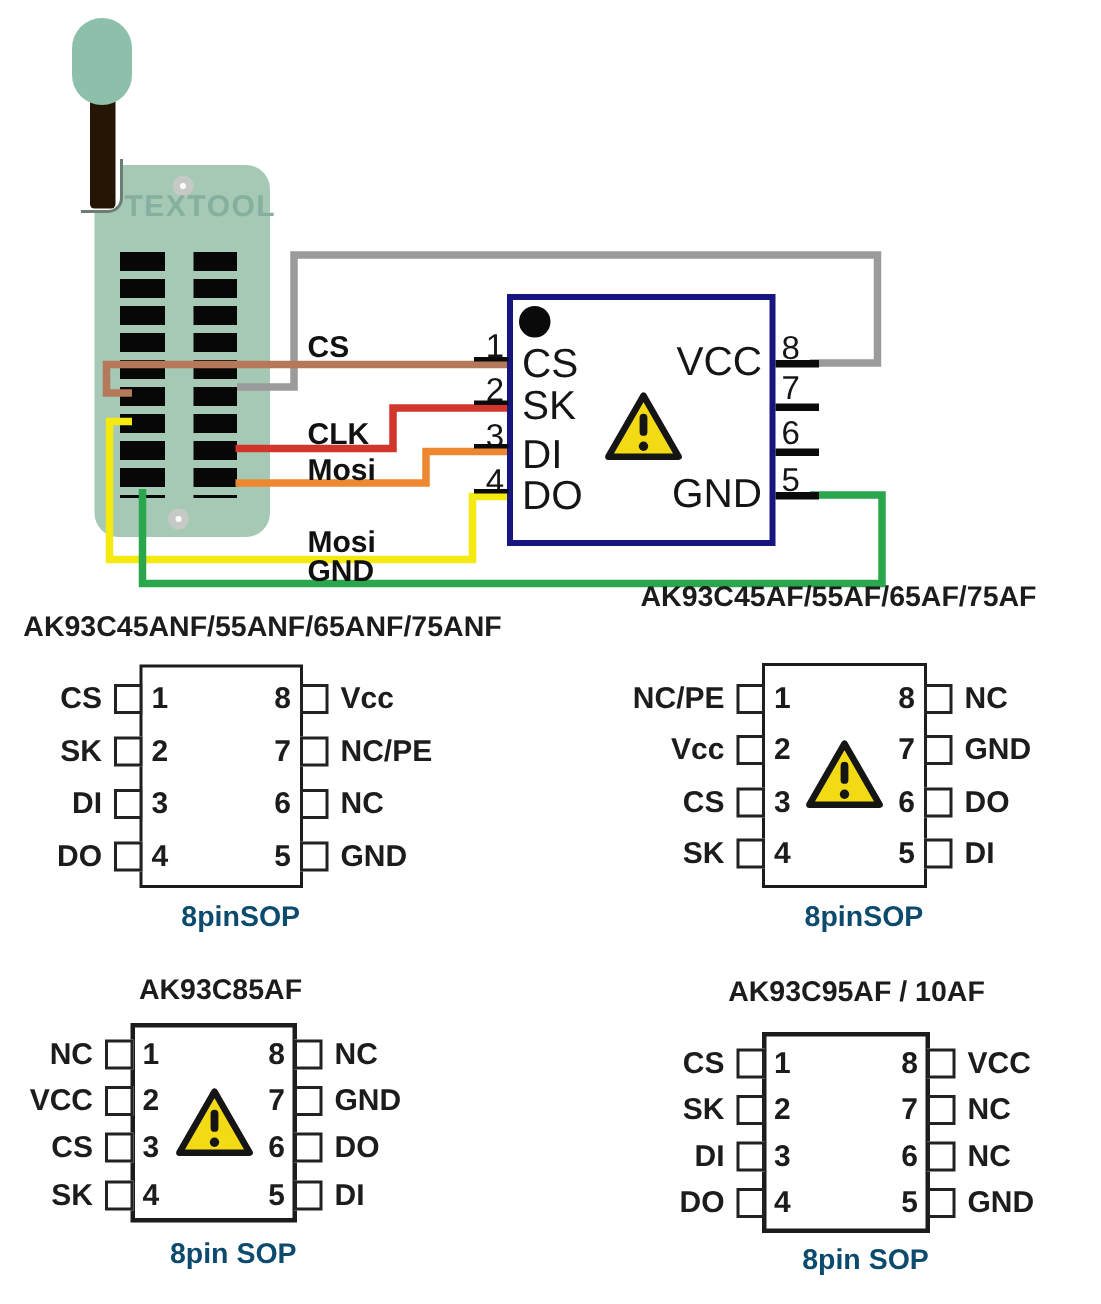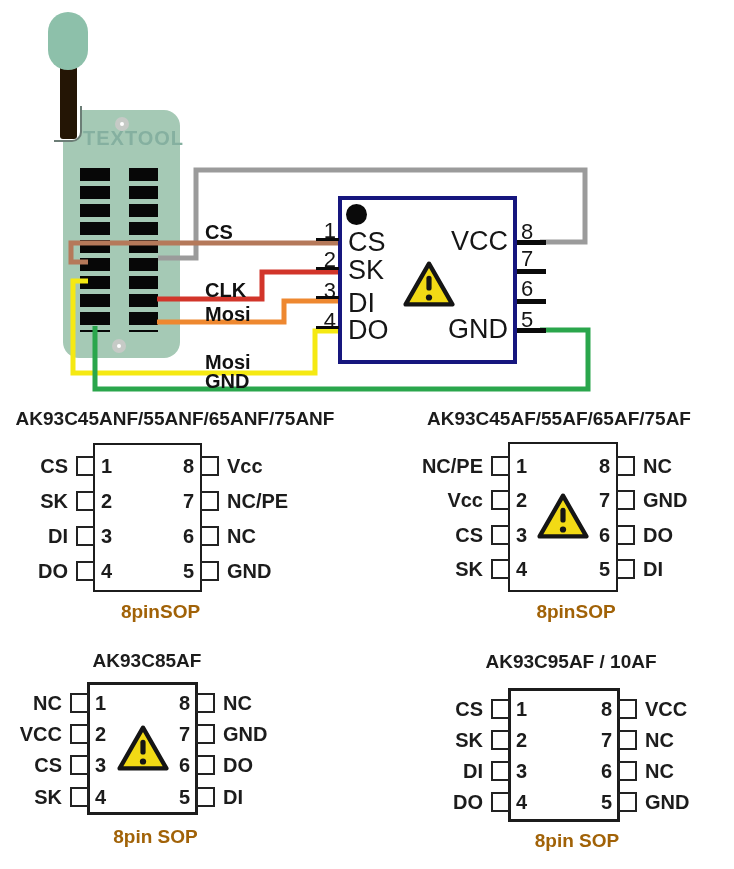--- a/index.html
+++ b/index.html
@@ -33,21 +33,21 @@
   .main-title{position:absolute;left:212px;top:50px;font-size:20px;font-weight:700;color:#111;white-space:nowrap;}
   
   .pinout{position:absolute;left:0;top:0;}
   .po-title{position:absolute;text-align:center;font-size:19px;font-weight:700;color:#1c1c1c;white-space:nowrap;}
   .po-body{position:absolute;border-style:solid;border-color:#1c1c1c;background:#fff;}
   .po-pin{position:absolute;width:19px;height:20px;border:2px solid #222;background:#fff;}
   .po-num{position:absolute;font-size:20px;font-weight:700;line-height:24px;color:#1c1c1c;}
   .po-num.r{text-align:right;}
   .po-lbl{position:absolute;font-size:20px;font-weight:700;line-height:24px;color:#1c1c1c;white-space:nowrap;}
   .po-lbl.r{text-align:right;}
-  .po-cap{position:absolute;text-align:center;font-size:19px;font-weight:700;color:#a16207;}
+  .po-cap{position:absolute;text-align:center;font-size:19px;font-weight:700;color:#0c4a6e;}
 </style>
 </head>
 <body>
 
 <div id="stage">
 
 
   <div class="zif-body" style="background: rgb(165, 201, 181);"></div>
   <div class="zif-notch"></div>
   <div class="zif-arm" style="background: rgb(36, 21, 5);"></div>
@@ -129,21 +129,21 @@
       <div class="po-lbl" style="left: 227px; top: 524px; width: 110px;">NC</div>
       <div class="po-pin" style="left: 76px; top: 561px;"></div>
       <div class="po-pin" style="left: 200px; top: 561px;"></div>
       <div class="po-num" style="left: 101px; top: 559px; width: 26px;">4</div>
       <div class="po-num r" style="left: 166px; top: 559px; width: 28px;">5</div>
       <div class="po-lbl r" style="left: -42px; top: 559px; width: 110px;">DO</div>
       <div class="po-lbl" style="left: 227px; top: 559px; width: 110px;">GND</div>
       <div class="po-cap" style="left: 60.5px; top: 601px; width: 200px;">8pinSOP</div>
     </div>
   <div class="pinout">
-      <div class="po-title" style="left: 389px; top: 408px; width: 340px; text-align: center;">AK93C45AF/55AF/65AF/75AF</div>
+      <div class="po-title" style="left: 389px; top: 388px; width: 340px; text-align: center;">AK93C45AF/55AF/65AF/75AF</div>
       <div class="po-body" style="left: 508px; top: 442px; width: 110px; height: 150px; border-width: 2px;"></div>
       <div class="po-pin" style="left: 491px; top: 456px;"></div>
       <div class="po-pin" style="left: 616px; top: 456px;"></div>
       <div class="po-num" style="left: 516px; top: 454px; width: 26px;">1</div>
       <div class="po-num r" style="left: 582px; top: 454px; width: 28px;">8</div>
       <div class="po-lbl r" style="left: 373px; top: 454px; width: 110px;">NC/PE</div>
       <div class="po-lbl" style="left: 643px; top: 454px; width: 110px;">NC</div>
       <div class="po-pin" style="left: 491px; top: 490px;"></div>
       <div class="po-pin" style="left: 616px; top: 490px;"></div>
       <div class="po-num" style="left: 516px; top: 488px; width: 26px;">2</div>

